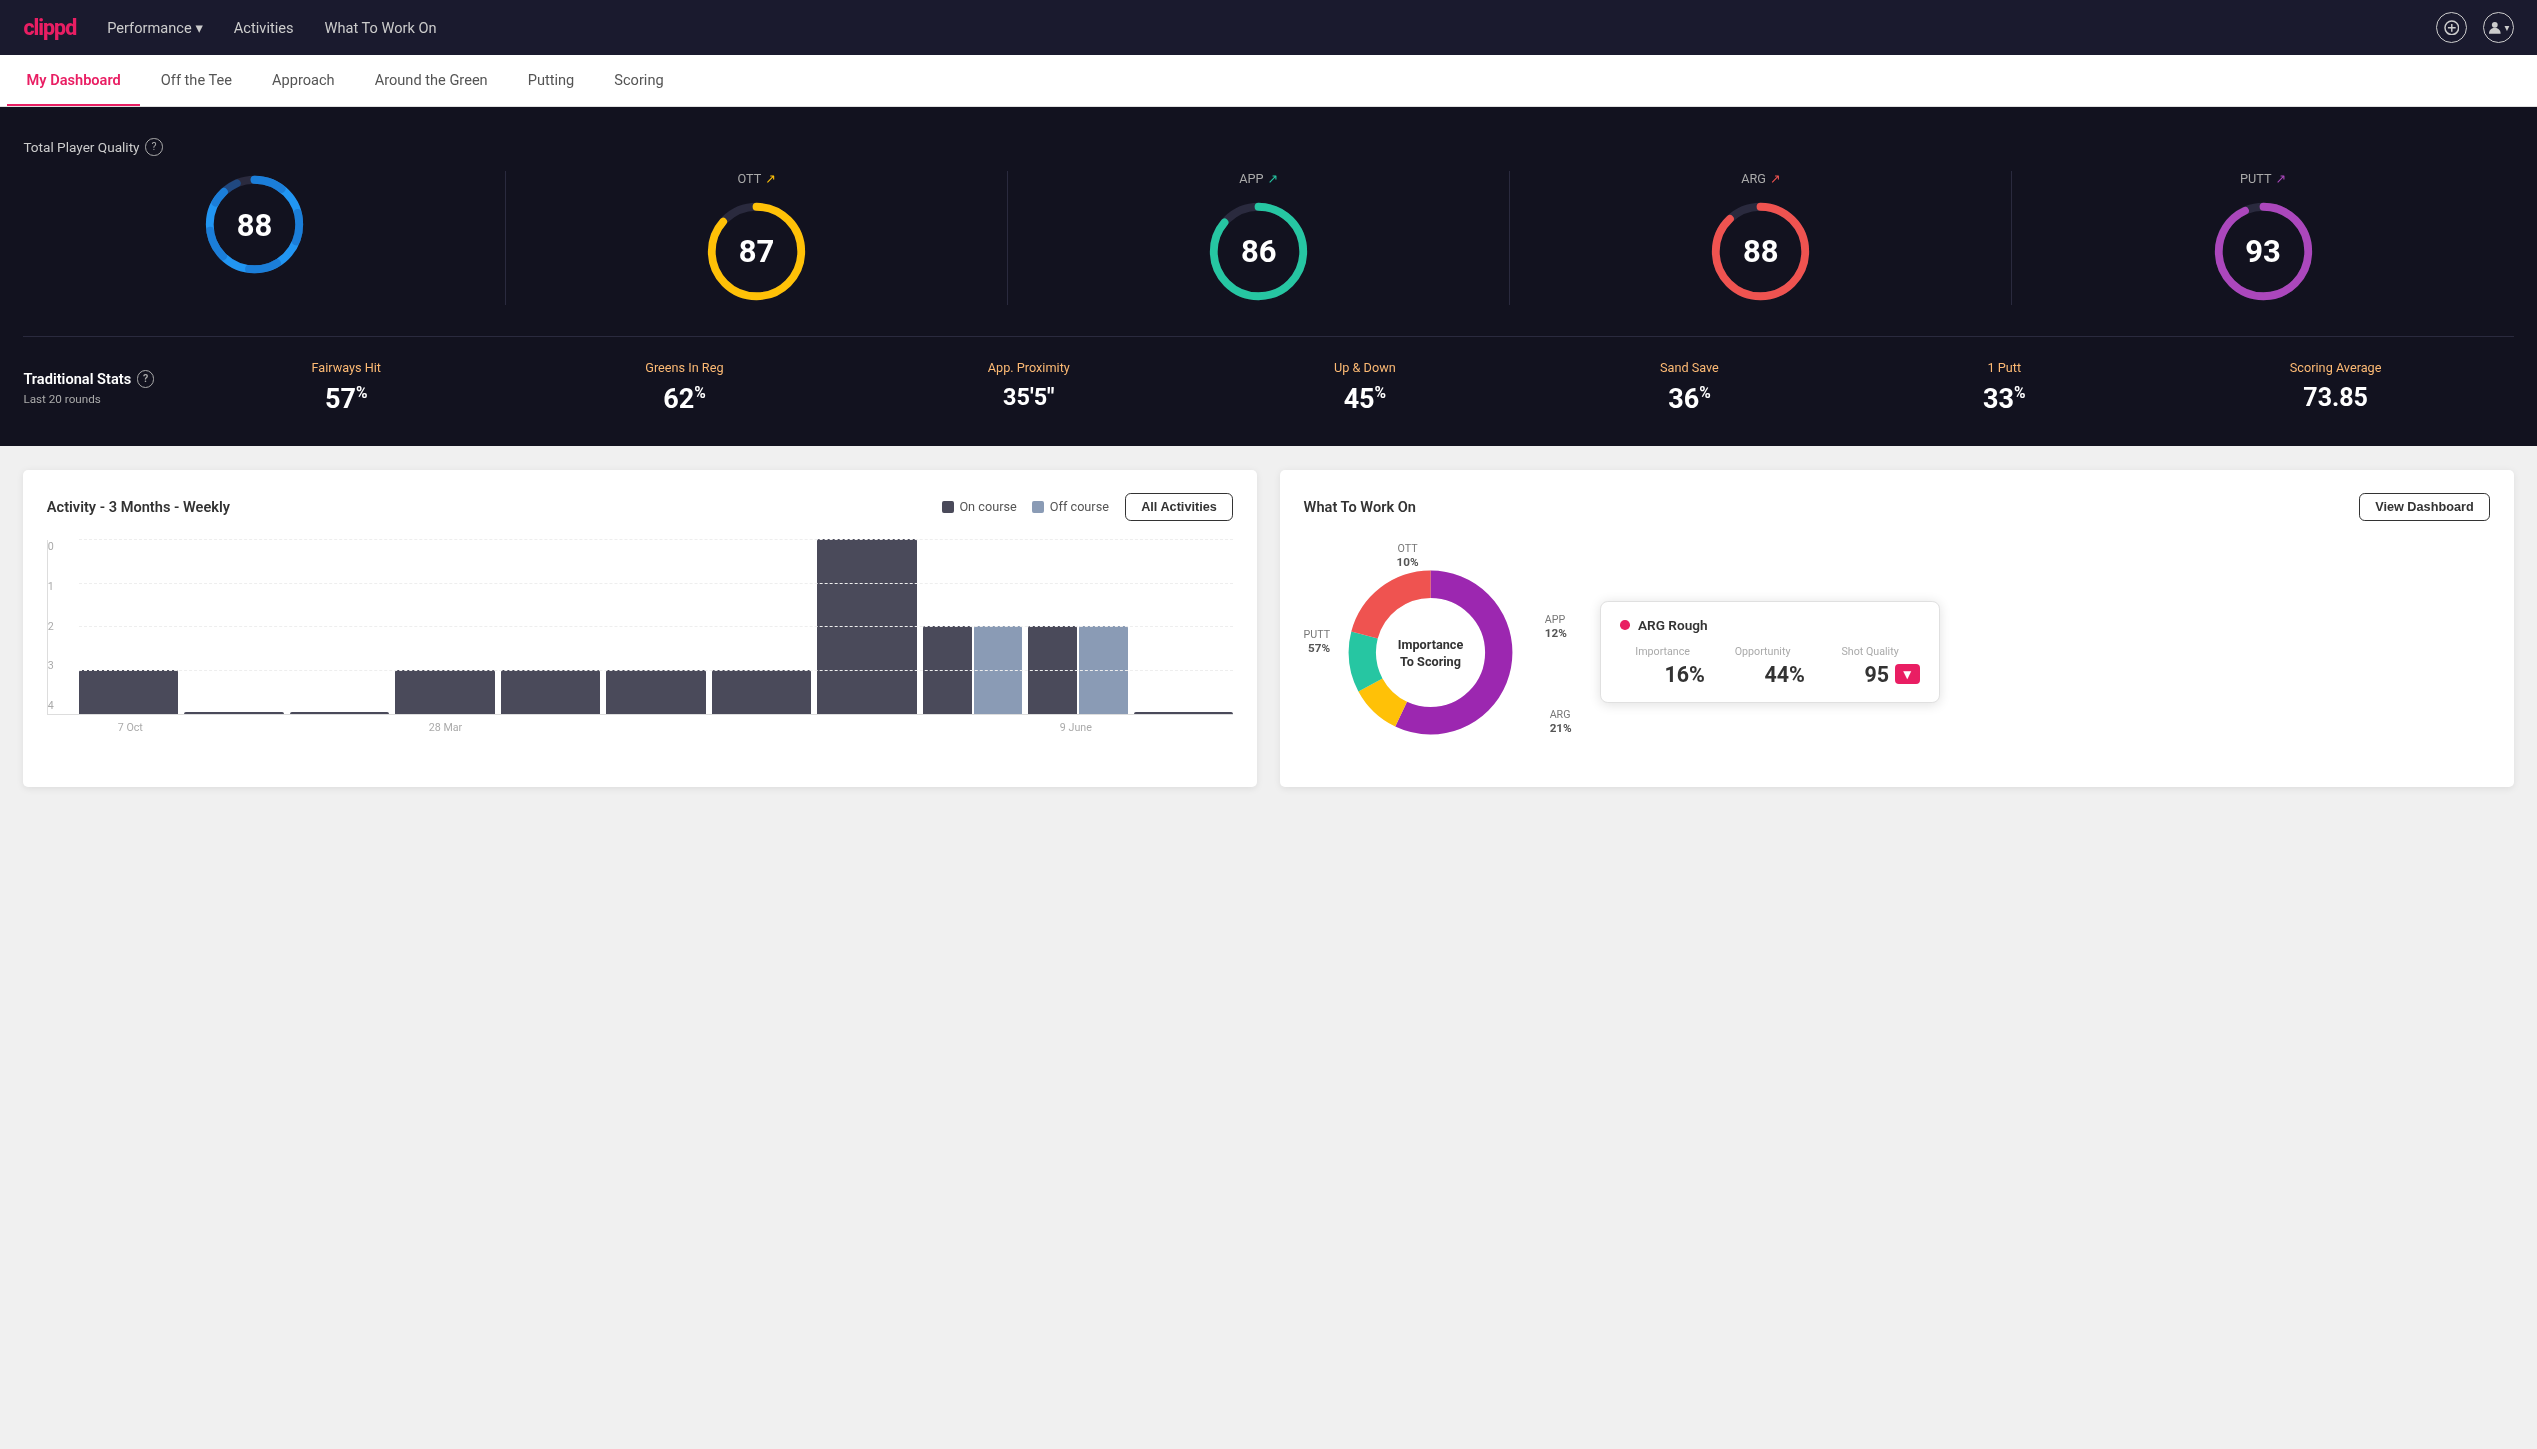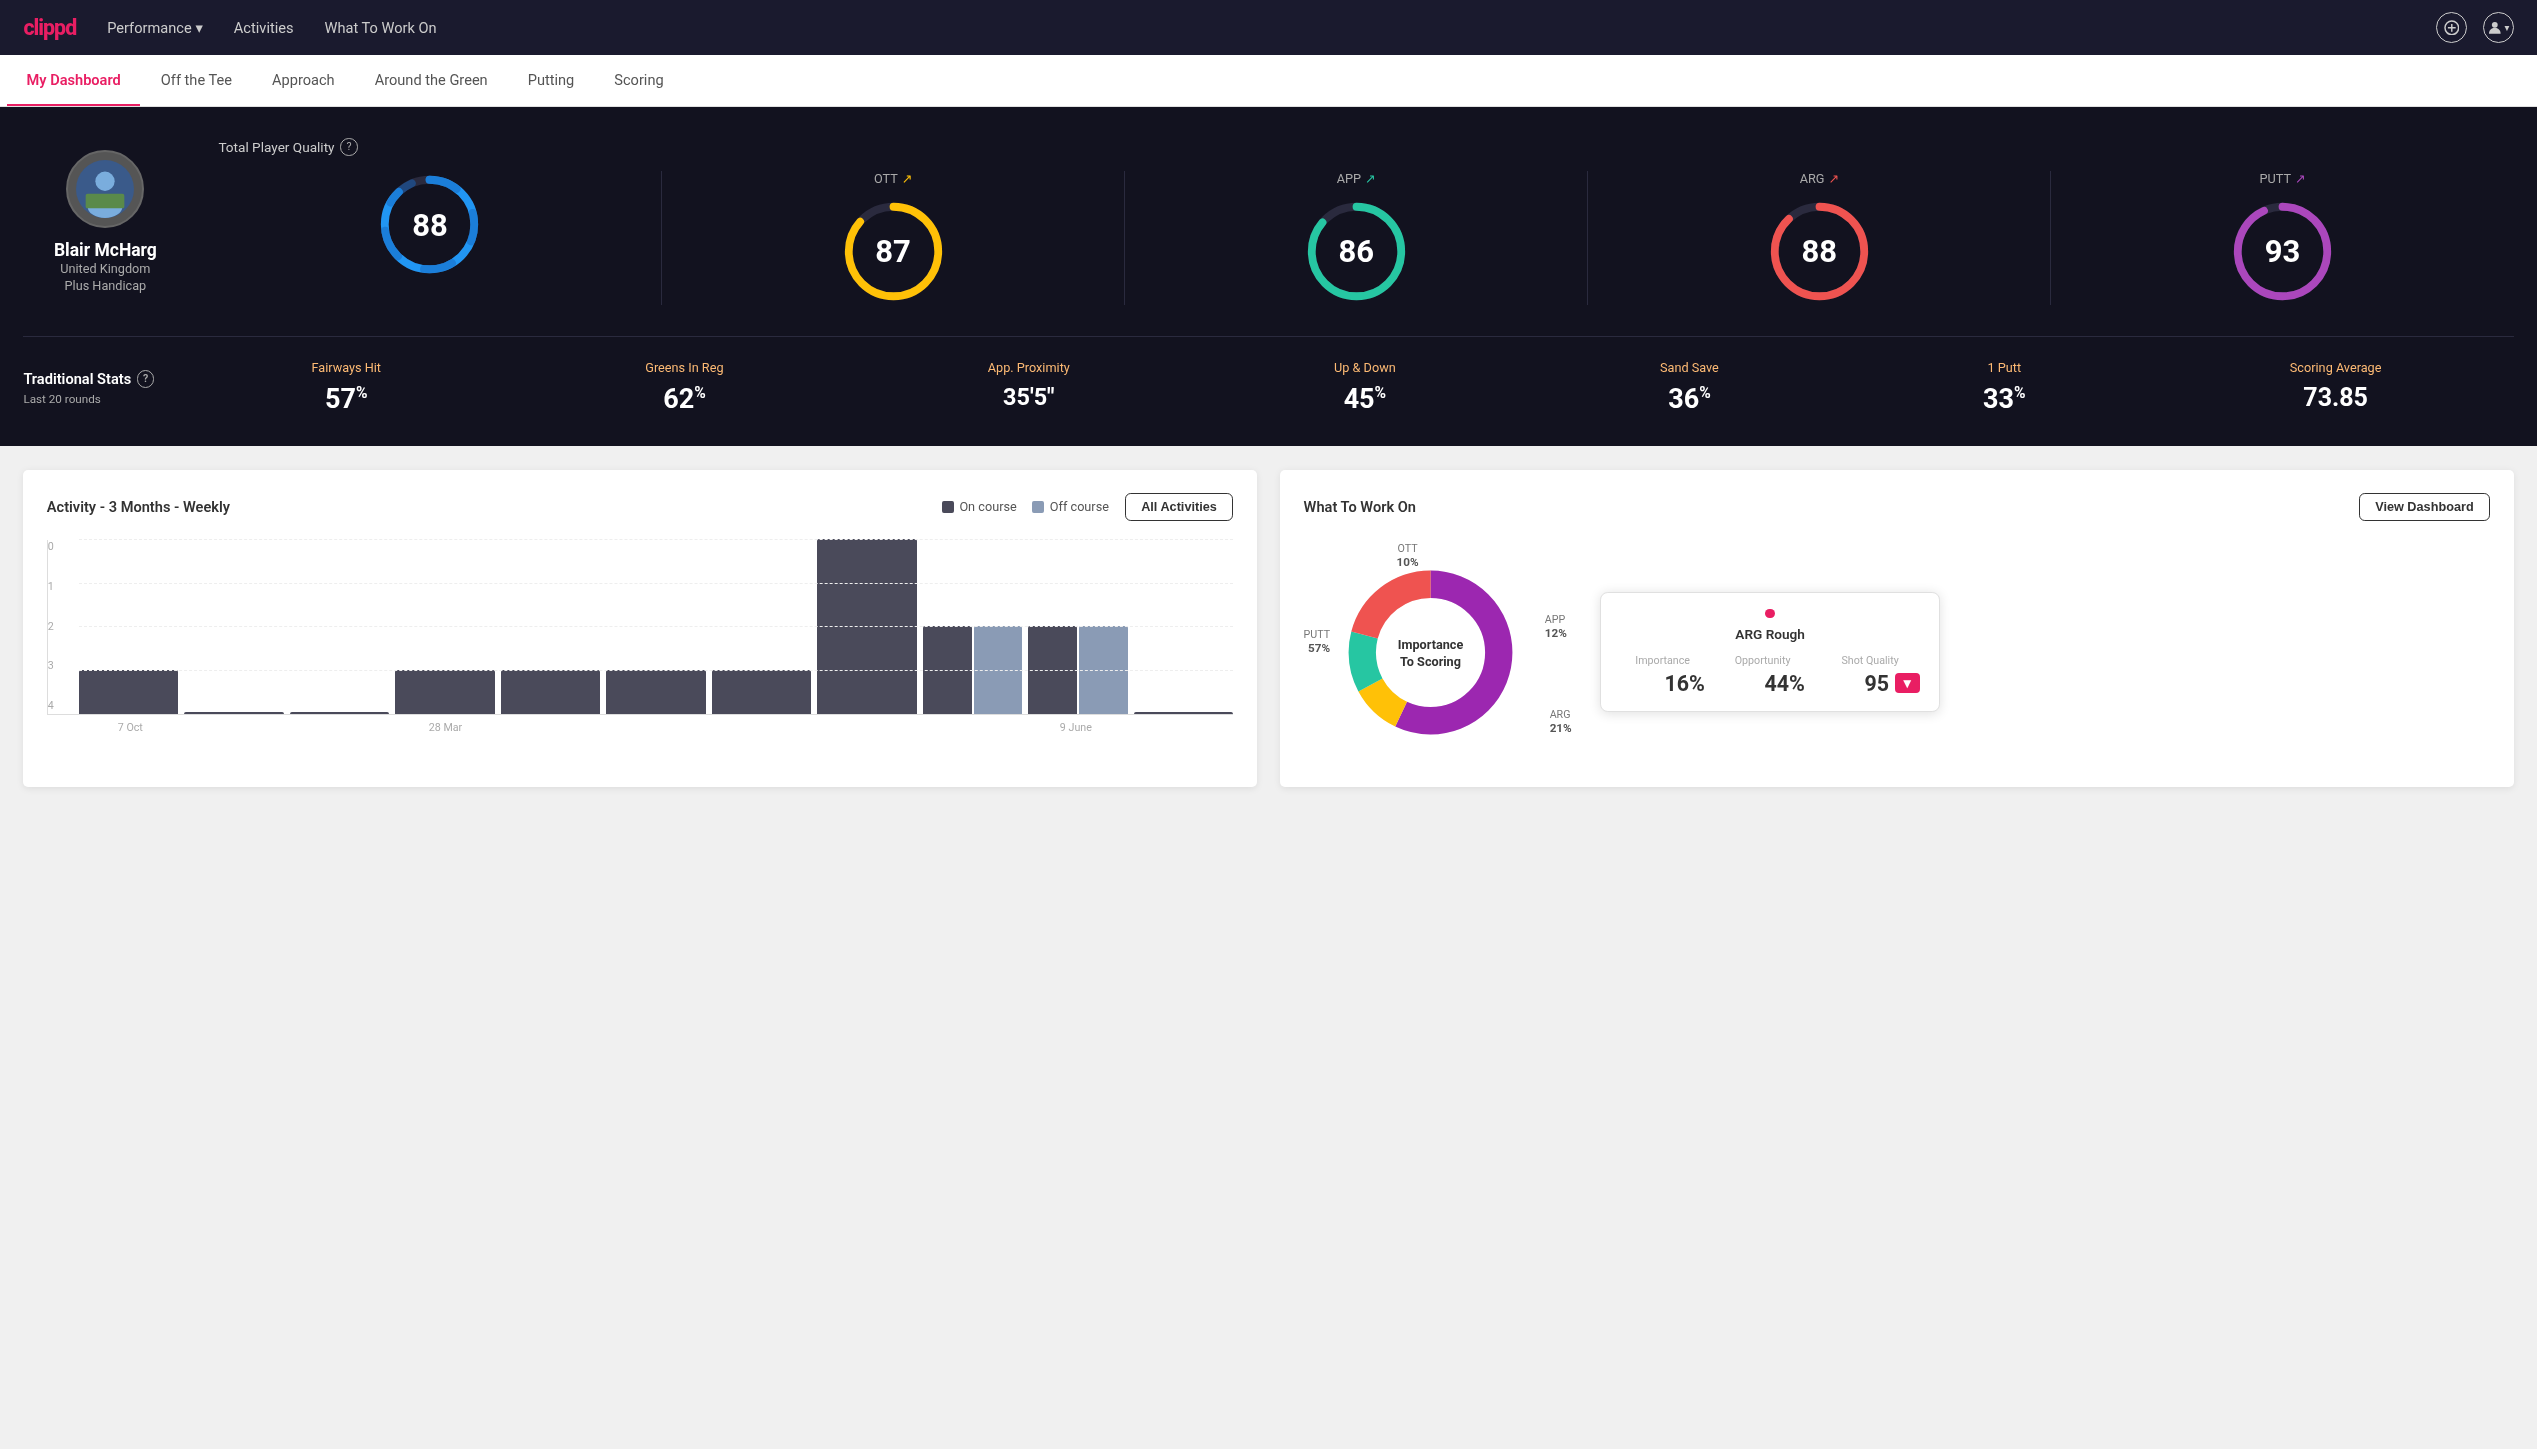--- a/index.html
+++ b/index.html
@@ -360,21 +360,20 @@
       min-width: 214px;
     }
     .tooltip-title {
       display: flex;
       align-items: center;
       gap: 7.8px;
       font-size: 13.6px;
       font-weight: 600;
       color: #333;
       margin-bottom: 11.7px;
-      flex-direction: column;
     }
     .tooltip-dot {
       width: 9.7px; height: 9.7px;
       border-radius: 50%;
       background: #e91e63;
     }
     .tooltip-metrics {
       display: flex;
       gap: 15.6px;
     }
@@ -450,33 +449,20 @@
   <div class="tab-item">Off the Tee</div>
   <div class="tab-item">Approach</div>
   <div class="tab-item">Around the Green</div>
   <div class="tab-item">Putting</div>
   <div class="tab-item">Scoring</div>
 </div>
 
 <div class="hero">
 
   <div class="player-scores">
-    <div class="player-info">
-      <div class="avatar">
-        <svg width="58" height="58" viewBox="0 0 60 60" fill="none">
-          <rect width="60" height="60" fill="#3a5a8a" rx="30"></rect>
-          <circle cx="30" cy="22" r="10" fill="#7aaddd"></circle>
-          <ellipse cx="30" cy="48" rx="18" ry="12" fill="#7aaddd"></ellipse>
-          <rect x="10" y="35" width="40" height="15" fill="#5a8a4a" rx="2"></rect>
-        </svg>
-      </div>
-      <div class="player-name">Blair McHarg</div>
-      <div class="player-sub">United Kingdom</div>
-      <div class="player-sub">Plus Handicap</div>
-    </div>
 
     <div class="scores-section">
       <div class="total-label">
         <span>Total Player Quality</span>
         <span class="info-icon">?</span>
       </div>
       <div class="scores-row">
 
         <div class="score-card">
           <div class="score-circle">

